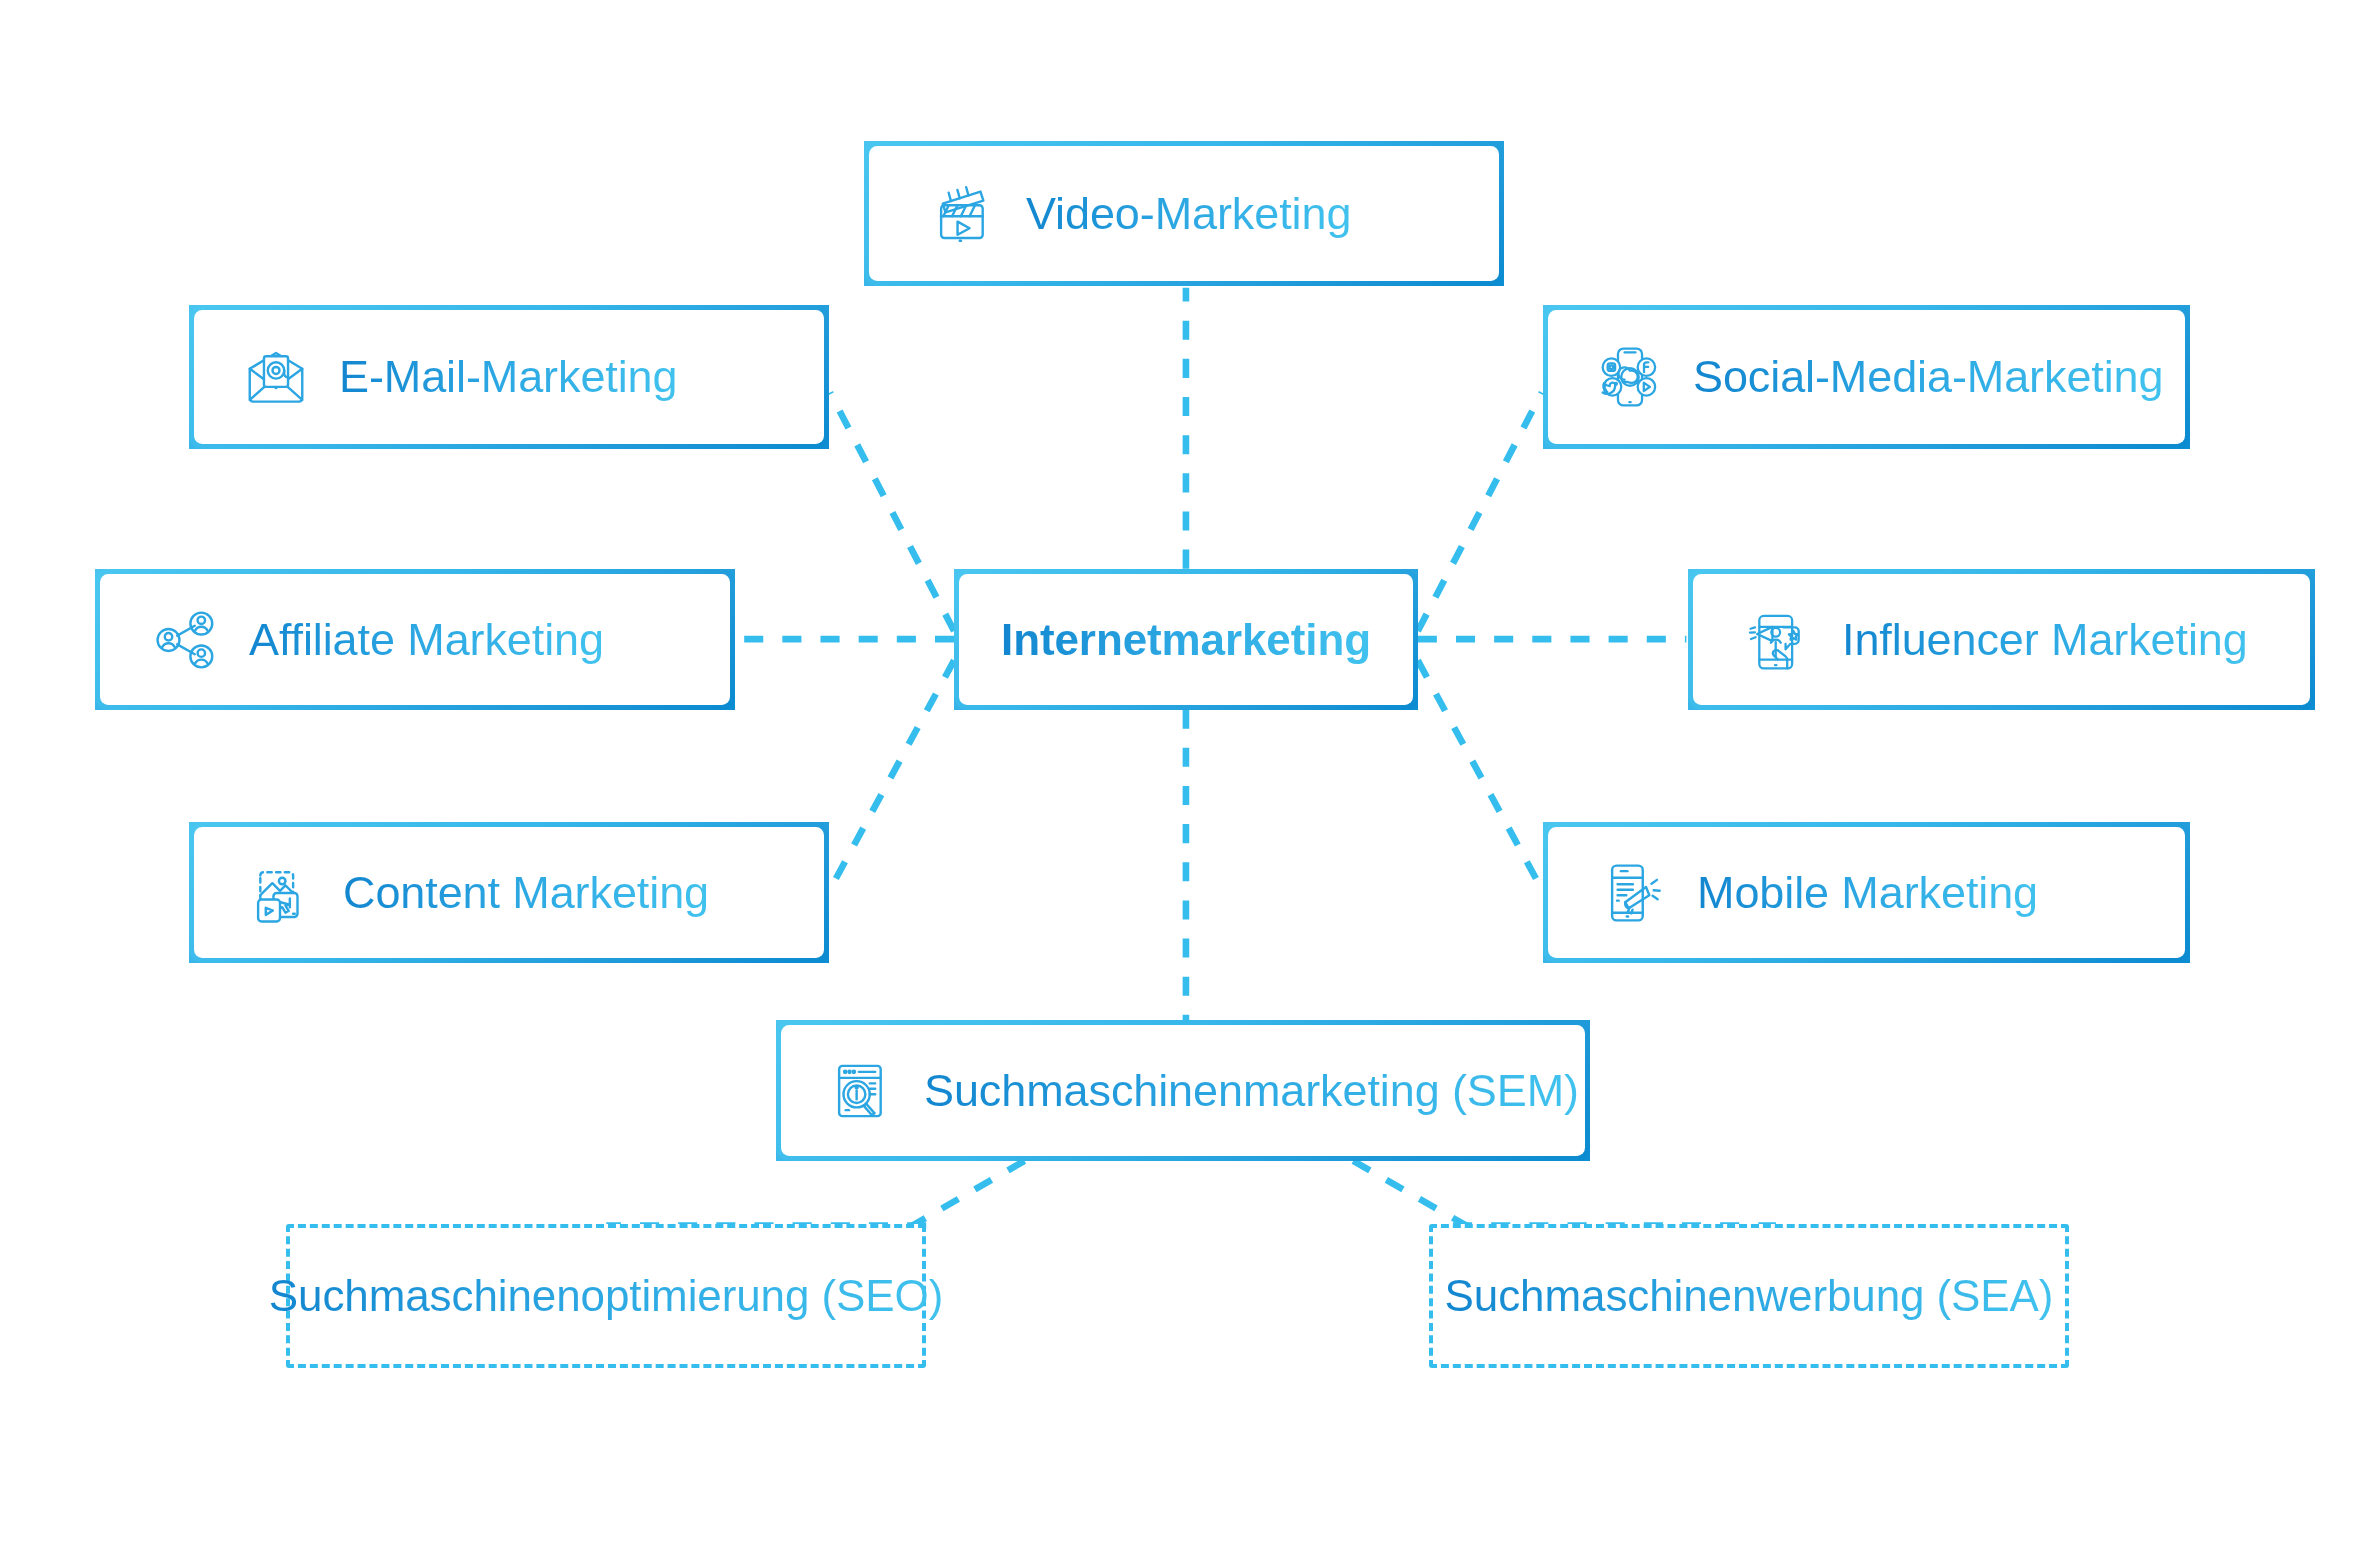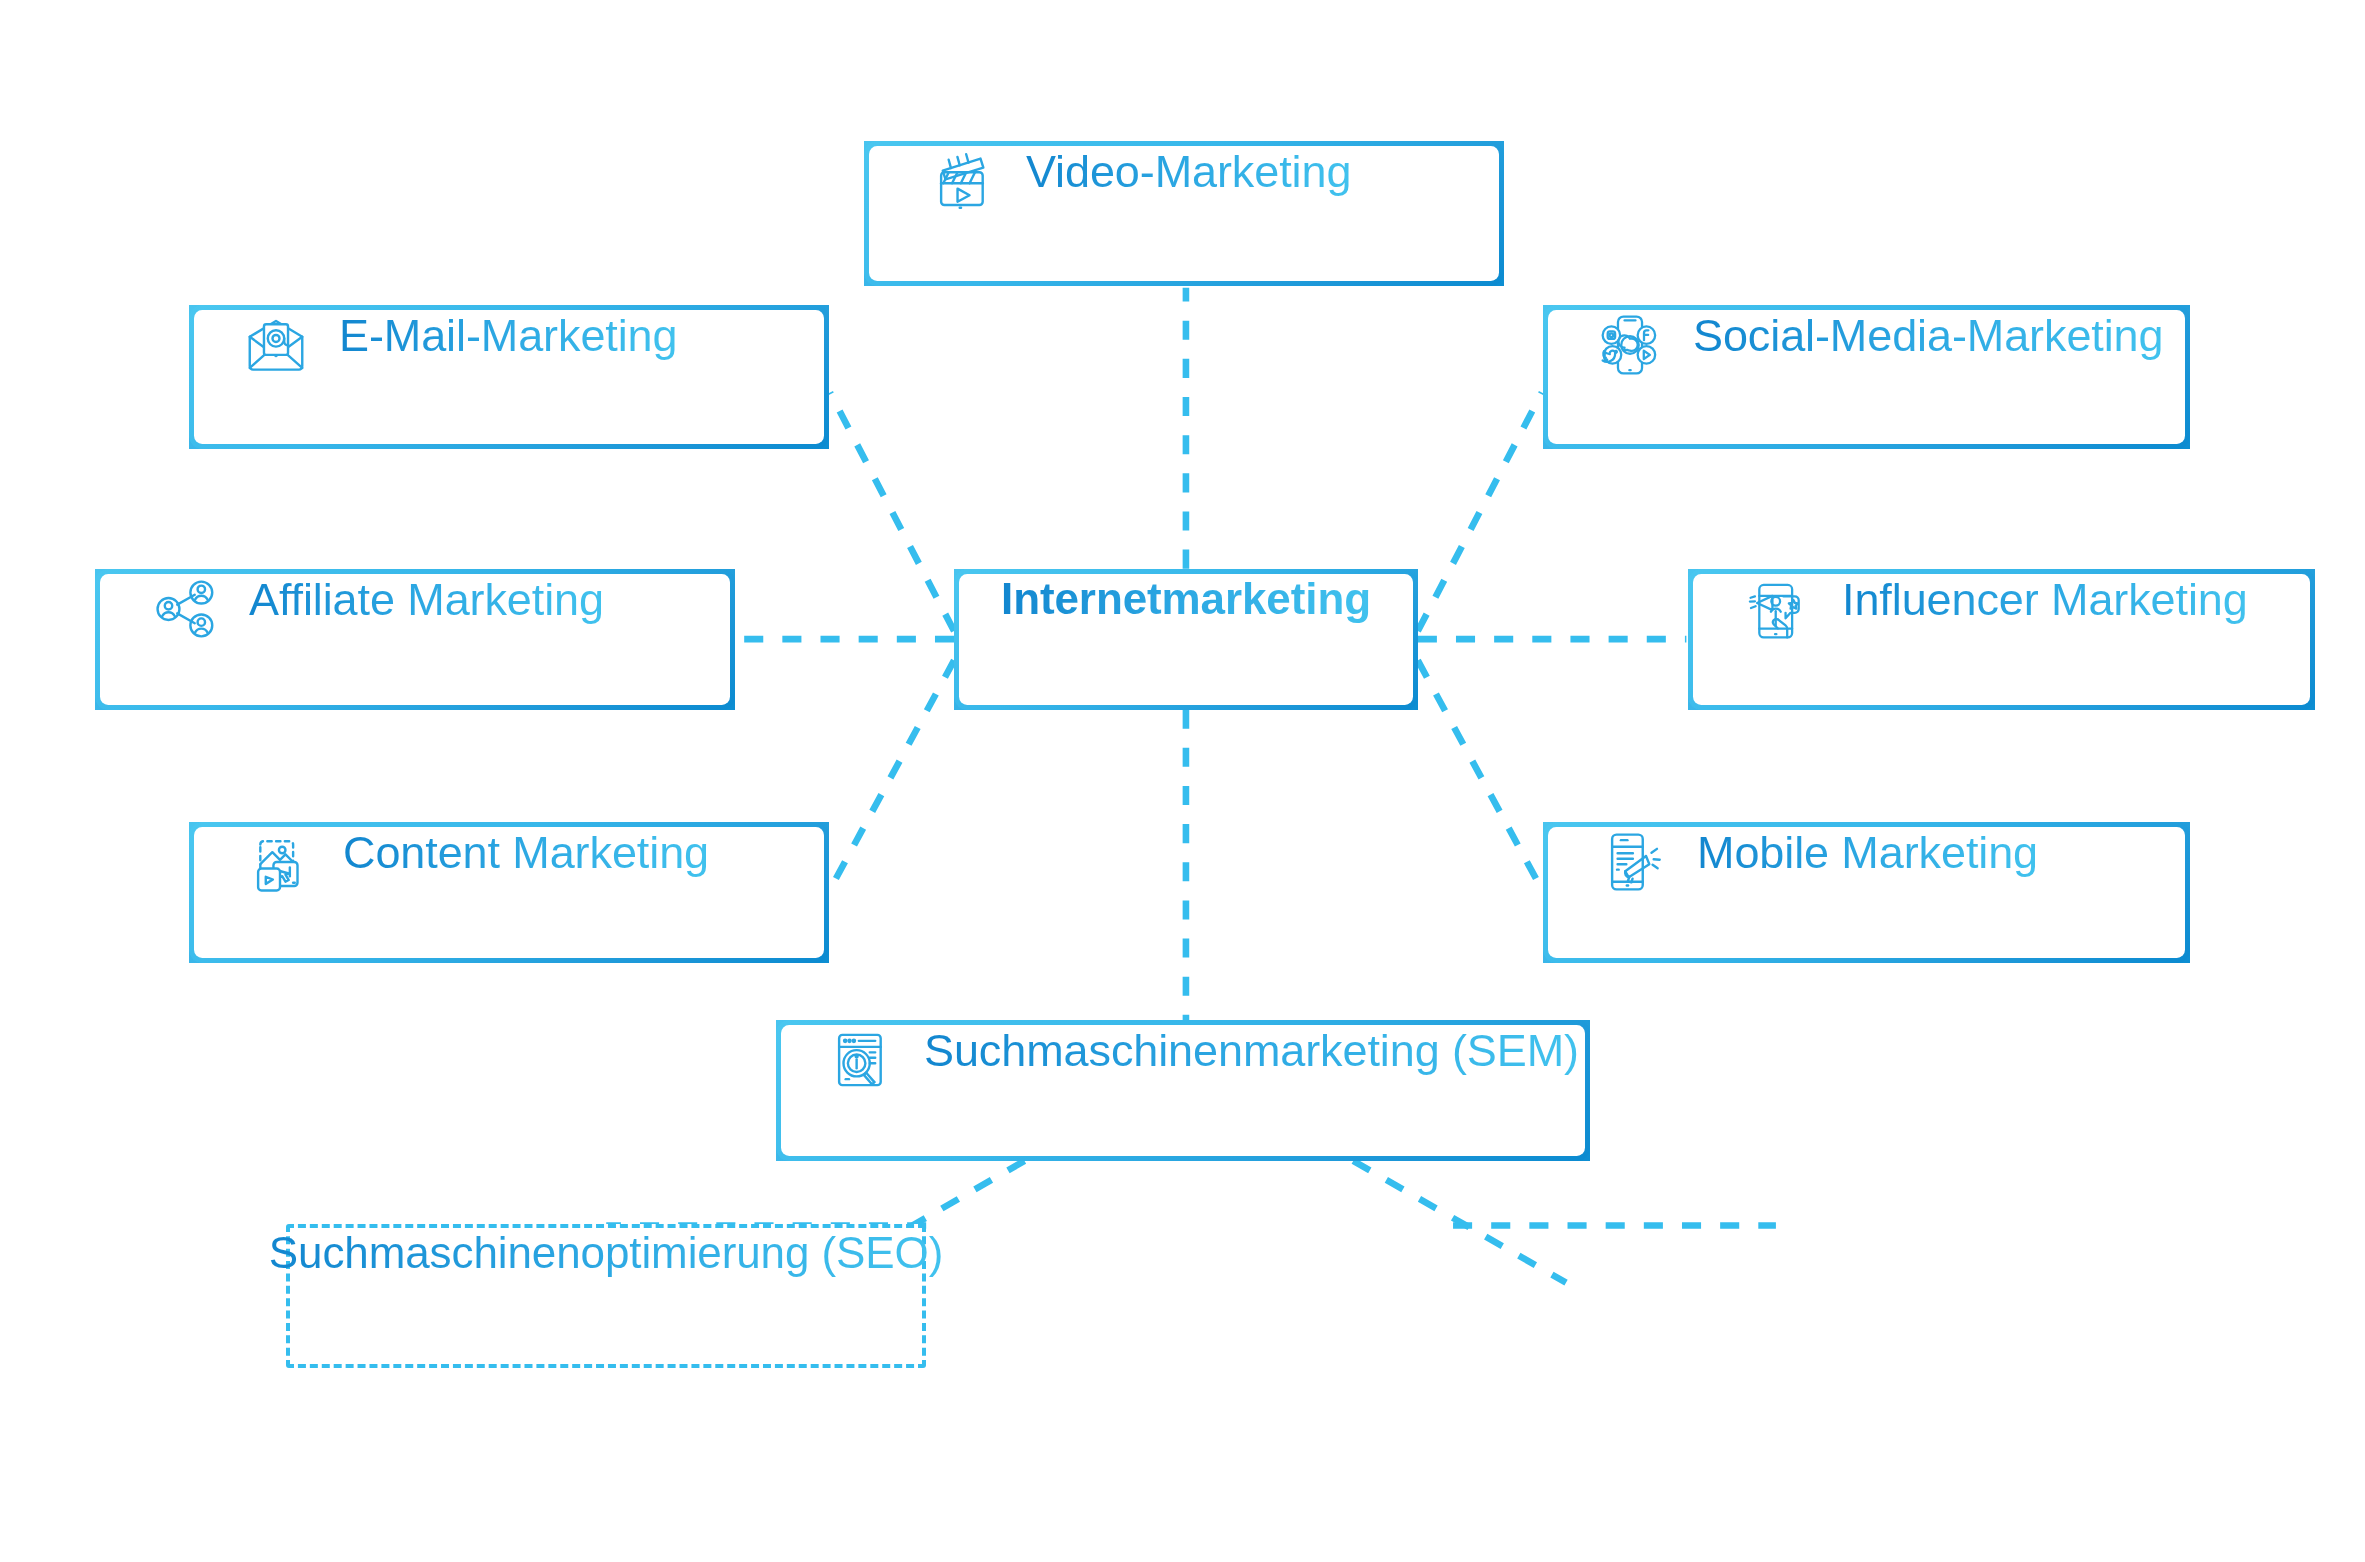--- a/index.html
+++ b/index.html
@@ -23,21 +23,21 @@
     position: absolute;
     left: 0; top: 0;
     width: 2366px;
     height: 1563px;
     pointer-events: none;
   }
   .node {
     position: absolute;
     box-sizing: border-box;
     display: flex;
-    align-items: flex-start;
+    align-items: center;
     background: #ffffff;
     border-radius: 11.7px;
     z-index: 3;
   }
   
   .node.solid {
     border: 5.1px solid #29a7e0;
     border-image: linear-gradient(155deg, #48c4ef 0%, #38b5e9 35%, #1e9ad9 75%, #0d8ed2 100%) 1;
     border-radius: 11.7px;
   }
@@ -284,15 +284,18 @@
         <path d="m44.2 52.2-2.2 2"></path>
       </svg>
     </span>
     <span class="node-label">Suchmaschinenmarketing (SEM)</span>
   </div>
 
   <div class="node dashed" id="n-seo">
     <span class="node-label">Suchmaschinenoptimierung (SEO)</span>
   </div>
 
+  <div class="node dashed" id="n-sea">
+    <span class="node-label">Suchmaschinenwerbung (SEA)</span>
+  </div>
 
 </div>
 
 
 </body></html>

